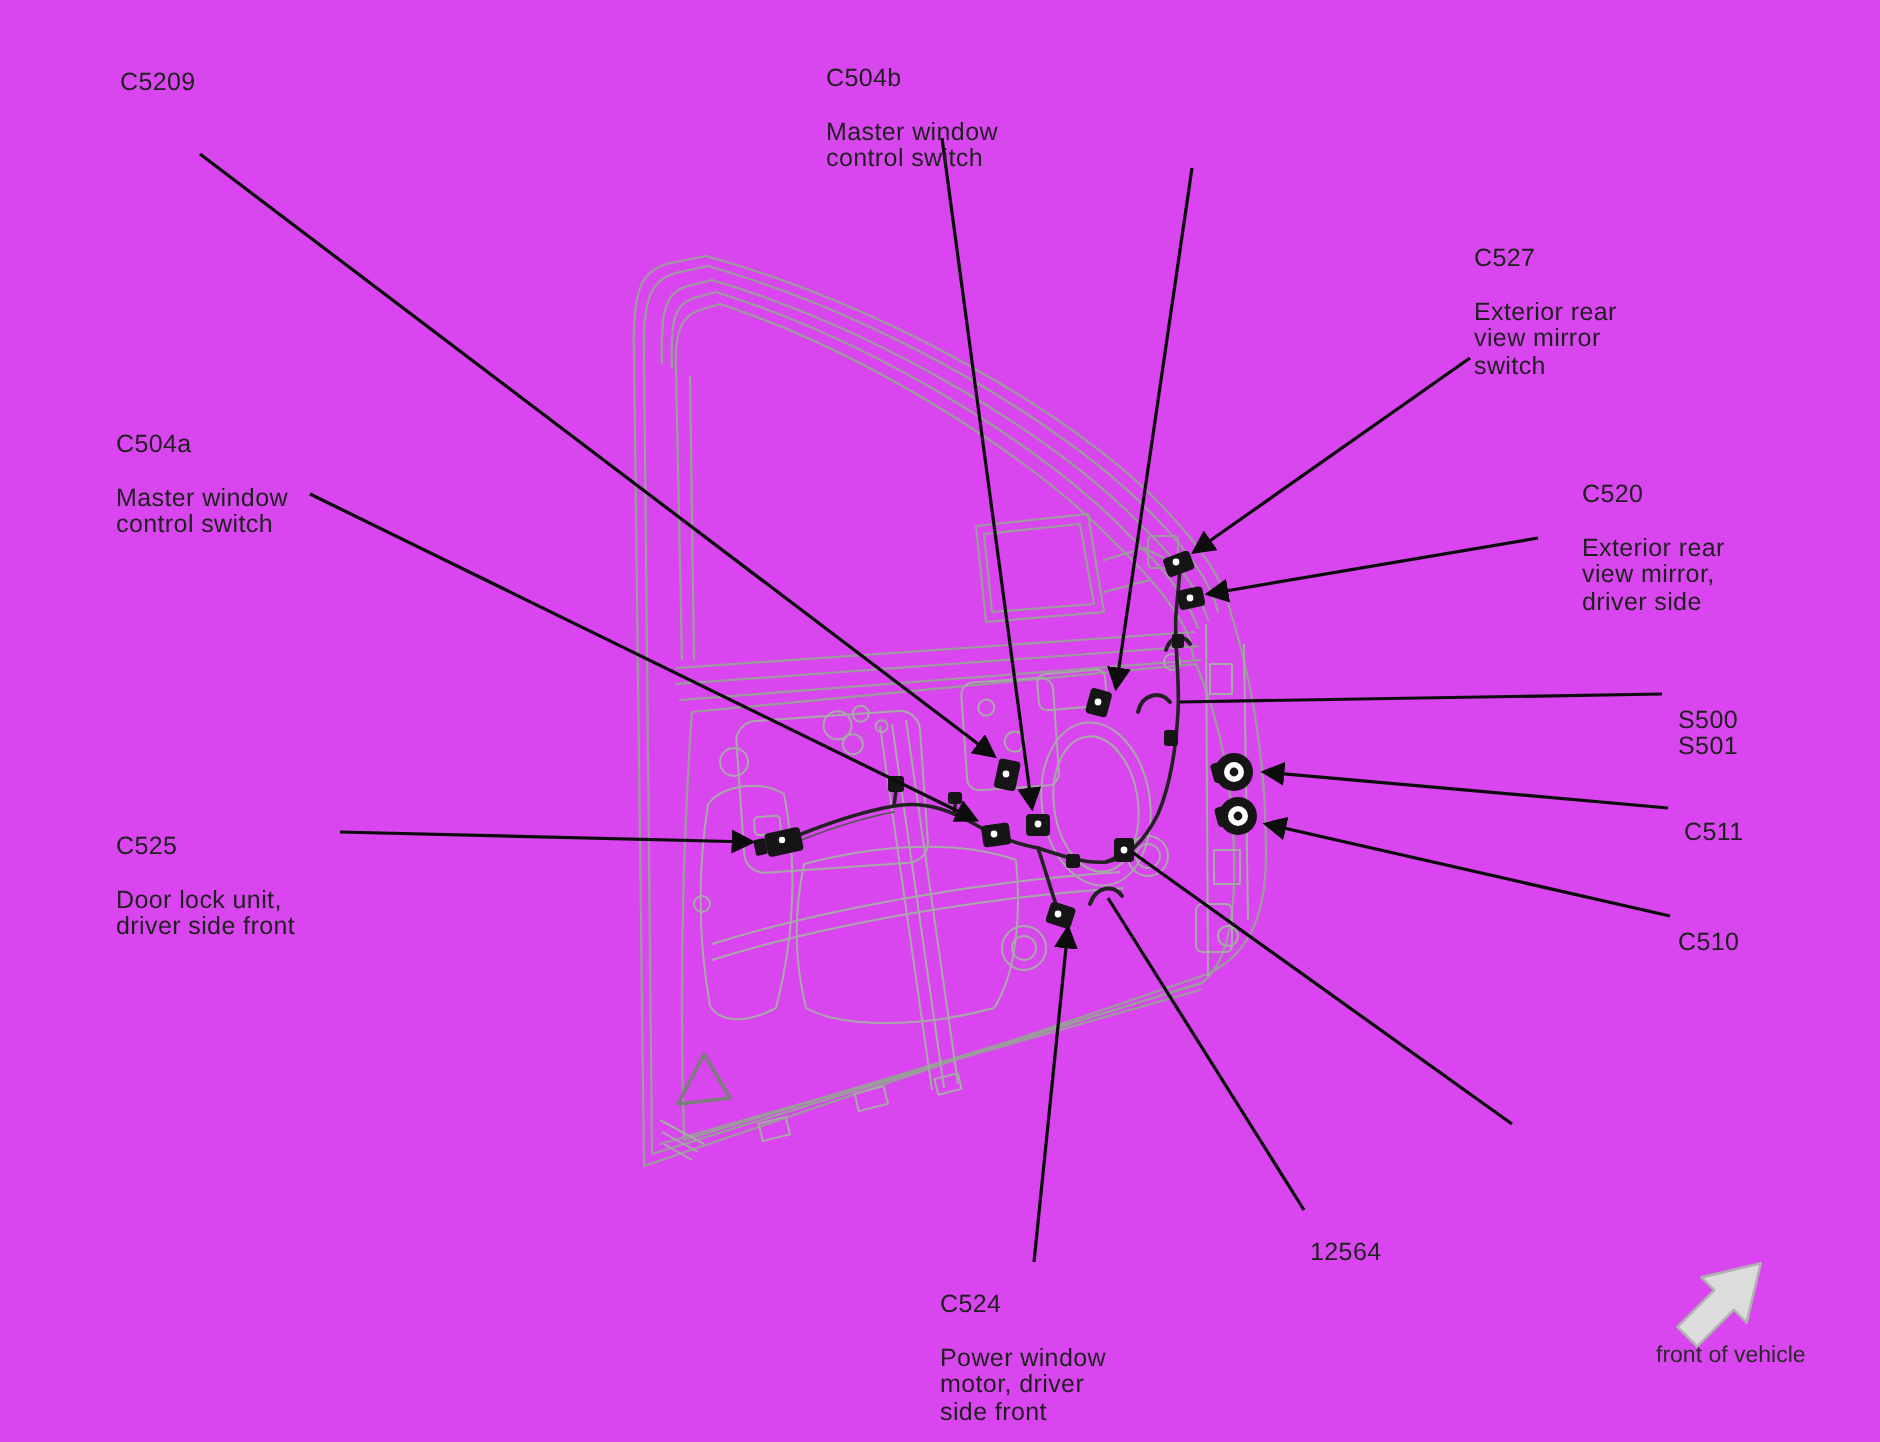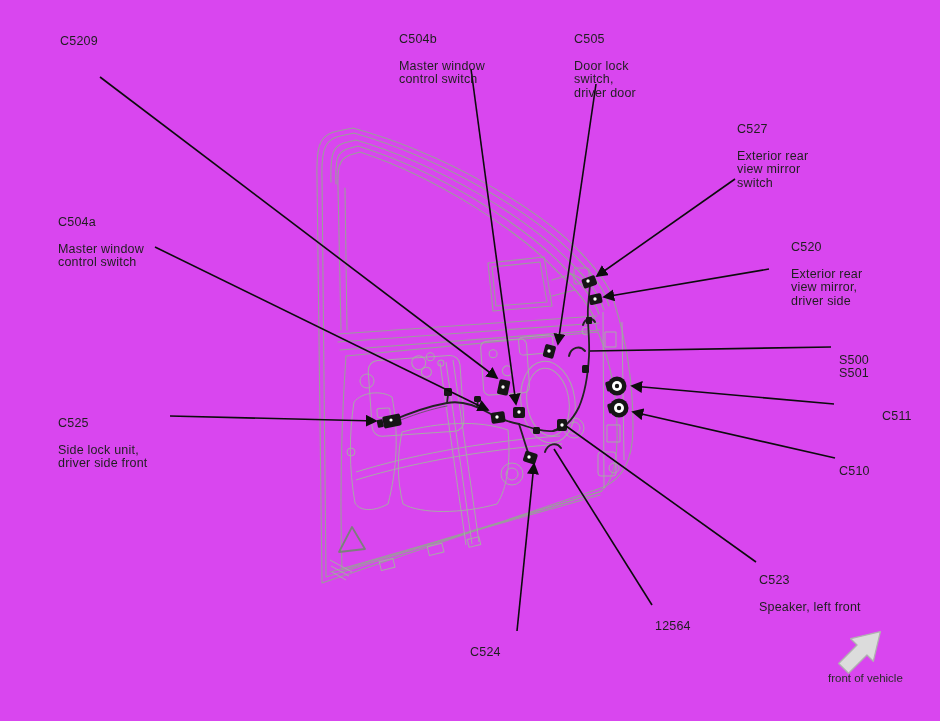--- a/index.html
+++ b/index.html
@@ -179,70 +179,63 @@
       <line x1="517" y1="631" x2="534" y2="464" marker-end="url(#ah)"></line>
       <line x1="170" y1="416" x2="376" y2="421" marker-end="url(#ah)"></line>
     </g>
 
     <path d="M836,657 L862,657 L862,666 L888,650 L862,634 L862,643 L836,643 Z" transform="rotate(-45 862 650)" fill="#dcdcdc" stroke="#b0b0b0" stroke-width="1.3" stroke-linejoin="round"></path>
   </svg>
 
   <div class="callout" style="left:60px;top:21px">
     <span class="cid">C5209</span>
   </div>
-  <div class="callout" style="left:399px;top:19px">
+  <div class="callout" style="left:413px;top:19px">
     <span class="cid">C504b</span>
     <span class="cdesc">Master window
 control switch</span>
-  </div>
-  <div class="callout" style="left:574px;top:19px">
-    <span class="cid">C505</span>
-    <span class="cdesc">Door lock
-switch,
-driver door</span>
   </div>
   <div class="callout" style="left:737px;top:109px">
     <span class="cid">C527</span>
     <span class="cdesc">Exterior rear
 view mirror
 switch</span>
   </div>
   <div class="callout" style="left:791px;top:227px">
     <span class="cid">C520</span>
     <span class="cdesc">Exterior rear
 view mirror,
 driver side</span>
   </div>
   <div class="callout" style="left:839px;top:340px">
     <span class="cid">S500
 S501</span>
     <span class="cdesc"></span>
   </div>
-  <div class="callout" style="left:882px;top:396px">
+  <div class="callout" style="left:842px;top:396px">
     <span class="cid">C511</span>
     <span class="cdesc"></span>
   </div>
   <div class="callout" style="left:839px;top:451px">
     <span class="cid">C510</span>
     <span class="cdesc"></span>
   </div>
-  <div class="callout" style="left:759px;top:560px">
-    <span class="cid">C523</span>
-    <span class="cdesc">Speaker, left front</span>
-  </div>
   <div class="callout" style="left:655px;top:606px">
     <span class="cid">12564</span>
     <span class="cdesc"></span>
   </div>
   <div class="callout" style="left:470px;top:632px">
     <span class="cid">C524</span>
+    <span class="cdesc">Power window
+motor, driver
+side front</span>
   </div>
   <div class="callout" style="left:58px;top:403px">
     <span class="cid">C525</span>
-    <span class="cdesc">Side lock unit,
+    <span class="cdesc">Door lock unit,
 driver side front</span>
   </div>
   <div class="callout" style="left:58px;top:202px">
     <span class="cid">C504a</span>
     <span class="cdesc">Master window
 control switch</span>
   </div>
 
   <div class="compass-label" style="left:828px;top:672px">front of vehicle</div>
 </div>

